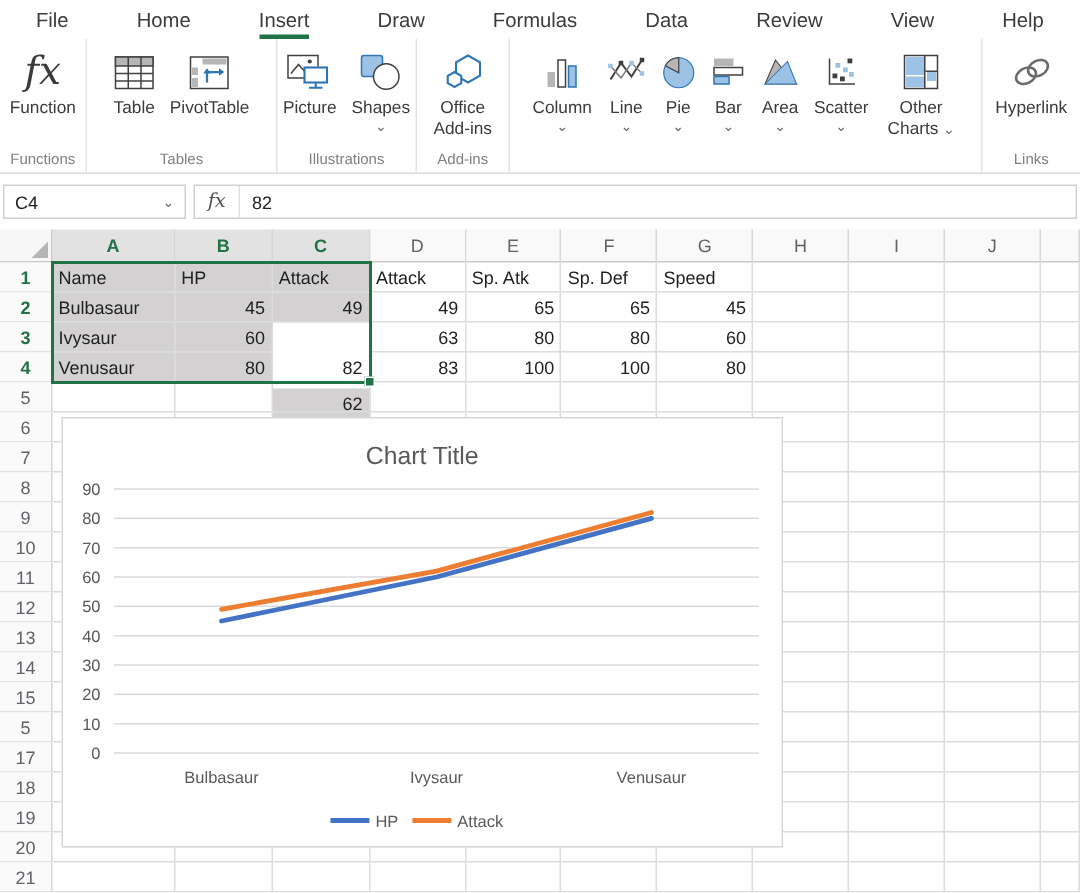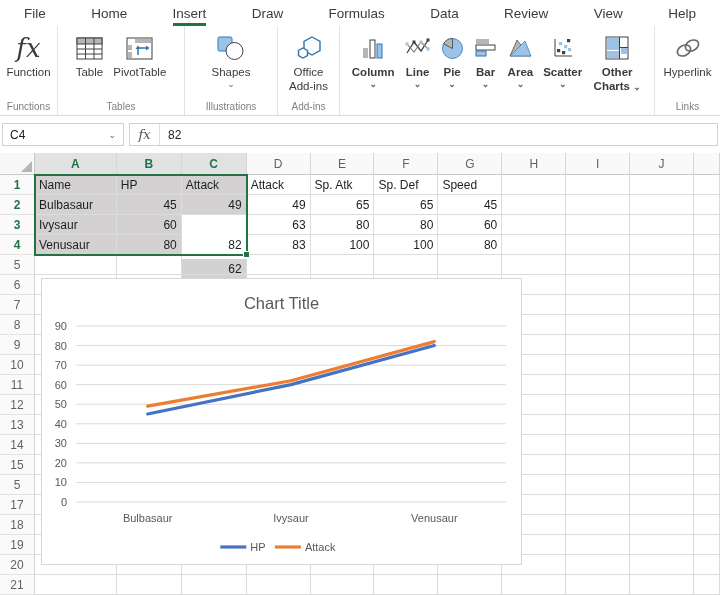--- a/index.html
+++ b/index.html
@@ -21,21 +21,21 @@
   .rbuttons { flex:1; display:flex; justify-content:center; align-items:flex-start;
     gap:4px; padding-top:7px; }
   .rgroup-label { text-align:center; font-size:10px; color:#808080; padding-bottom:3px; }
   .rbtn { display:flex; flex-direction:column; align-items:center; gap:3px; padding:0 3px; cursor:default; }
   .rbtn .ic { height:30px; display:flex; align-items:center; justify-content:center; }
   .rbtn .lbl { font-size:11.5px; color:#3b3b3b; white-space:nowrap; }
   .rbtn .lbl2 { font-size:11.5px; color:#3b3b3b; text-align:center; line-height:1.2; width:50px; }
   .chev { font-size:9px; color:#5f5f5f; line-height:6px; }
   .fx-big { font-family:"DejaVu Serif", serif; font-style:italic; font-size:26px; color:#3b3b3b; }
   .w-functions { width:58px; } .w-tables { width:127px; } .w-illus { width:93px; }
-  .w-addins { width:62px; } .w-charts { width:315px;font-weight:bold; }
+  .w-addins { width:62px; } .w-charts { width:315px; }
 
   
   .fbar { height:37px; display:flex; align-items:center; padding:0 2px; gap:5px; background:#fff; }
   .namebox { width:122px; height:23px; border:1px solid #d0d0d0; display:flex;
     align-items:center; justify-content:space-between; padding:0 7px; font-size:12px; color:#222; }
   .namebox .chev { font-size:9px; }
   .fvalwrap { flex:1; height:23px; border:1px solid #d0d0d0; display:flex; align-items:center; }
   .fxcell { width:30px; height:100%; display:flex; align-items:center; justify-content:center;
     border-right:1px solid #e0e0e0; font-family:"DejaVu Serif", serif; font-style:italic;
     font-size:13px; color:#555; }
@@ -131,20 +131,33 @@
             </svg>
           </div>
           <span class="lbl">PivotTable</span>
         </div>
       </div>
       <div class="rgroup-label">Tables</div>
     </div>
 
     <div class="rgroup w-illus">
       <div class="rbuttons">
+        <div class="rbtn">
+          <div class="ic">
+            <svg class="icon" width="30" height="25">
+              <rect x="1" y="1" width="20" height="15" fill="#fff" stroke="#404040"></rect>
+              <circle cx="15.5" cy="5" r="1.4" fill="#404040"></circle>
+              <path d="M3 13 L8 7 L12 11.5" fill="none" stroke="#404040"></path>
+              <rect x="12" y="9" width="15" height="10" fill="#fff" stroke="#2E75B6" stroke-width="1.4"></rect>
+              <line x1="19.5" y1="19" x2="19.5" y2="22" stroke="#2E75B6" stroke-width="1.4"></line>
+              <line x1="15" y1="22.5" x2="24" y2="22.5" stroke="#2E75B6" stroke-width="1.4"></line>
+            </svg>
+          </div>
+          <span class="lbl">Picture</span>
+        </div>
         <div class="rbtn">
           <div class="ic">
             <svg class="icon" width="28" height="25">
               <rect x="1" y="1" width="14" height="14" rx="1.5" fill="#9CC2E5" stroke="#2E75B6"></rect>
               <circle cx="17.5" cy="15" r="8.5" fill="#fff" stroke="#404040"></circle>
             </svg>
           </div>
           <span class="lbl">Shapes</span>
           <span class="chev">⌄</span>
         </div>

